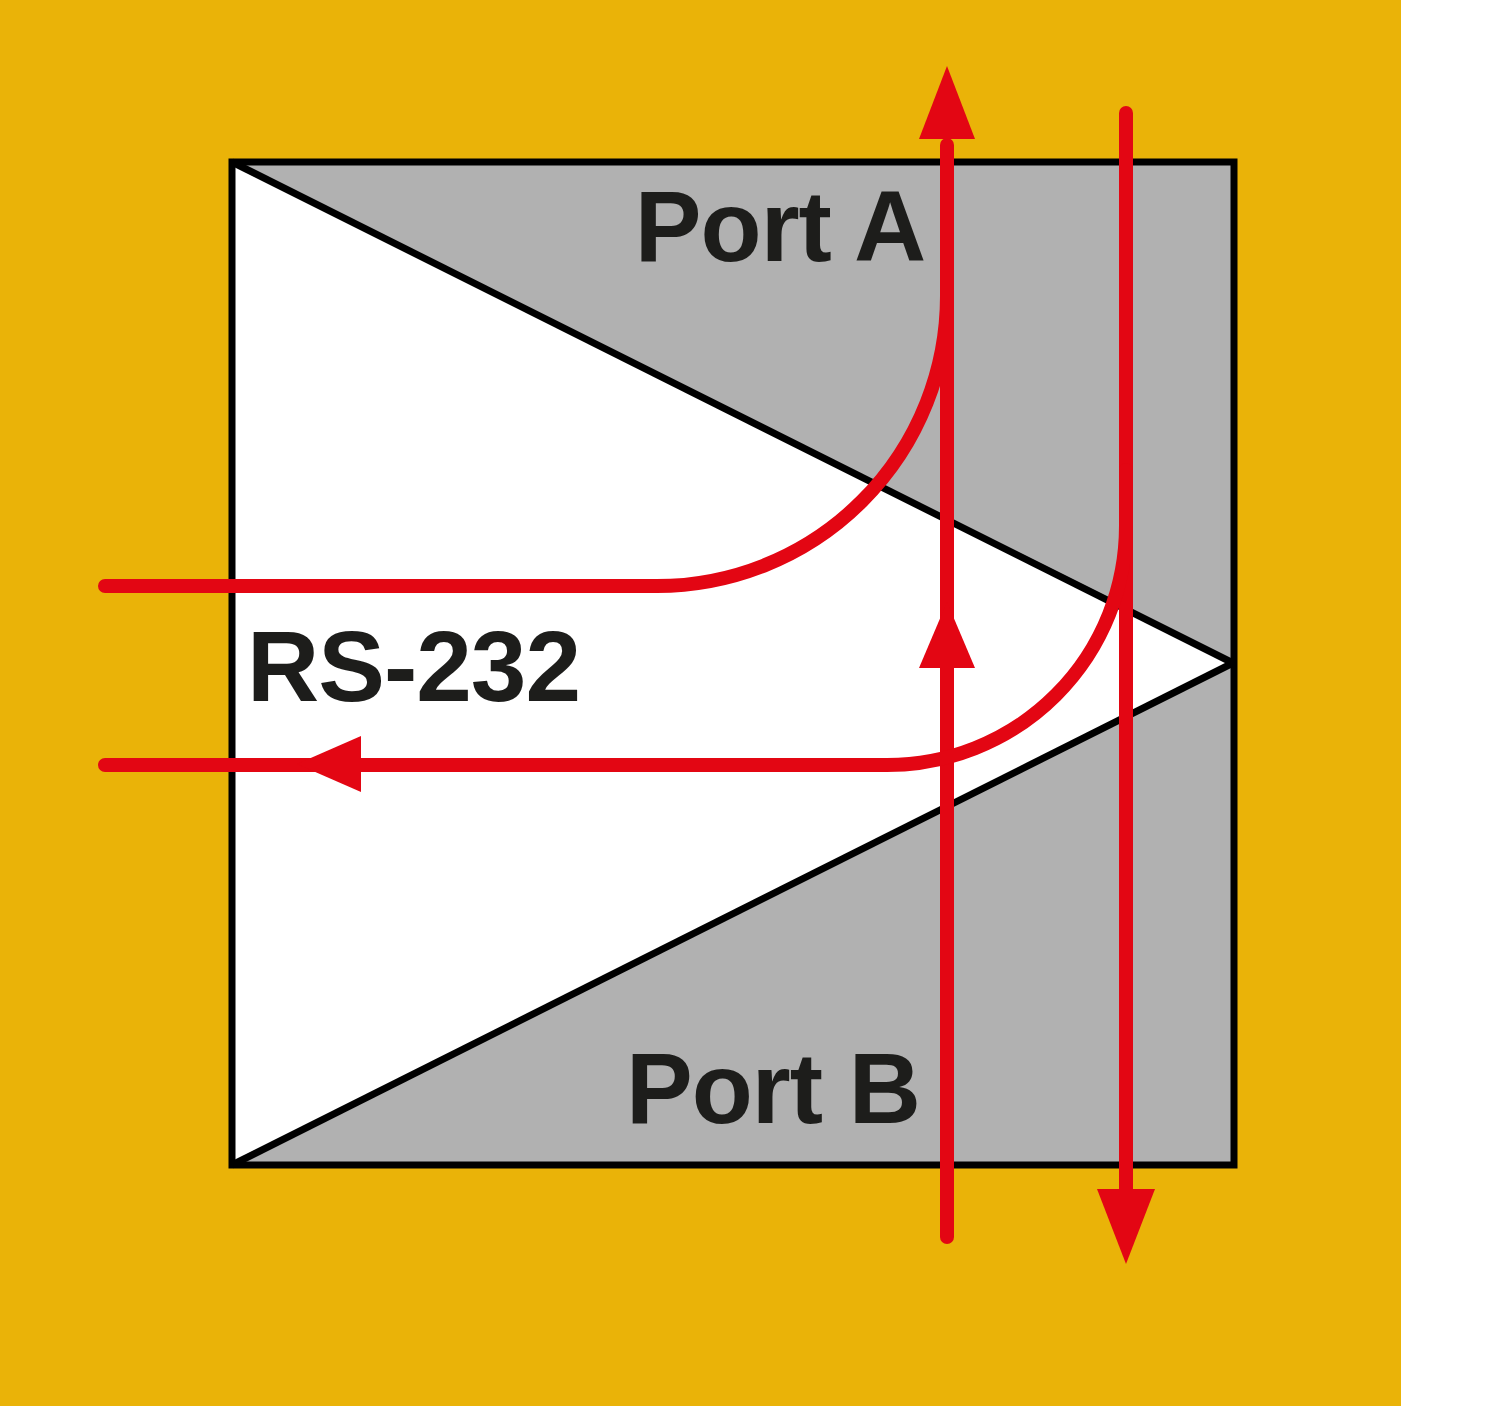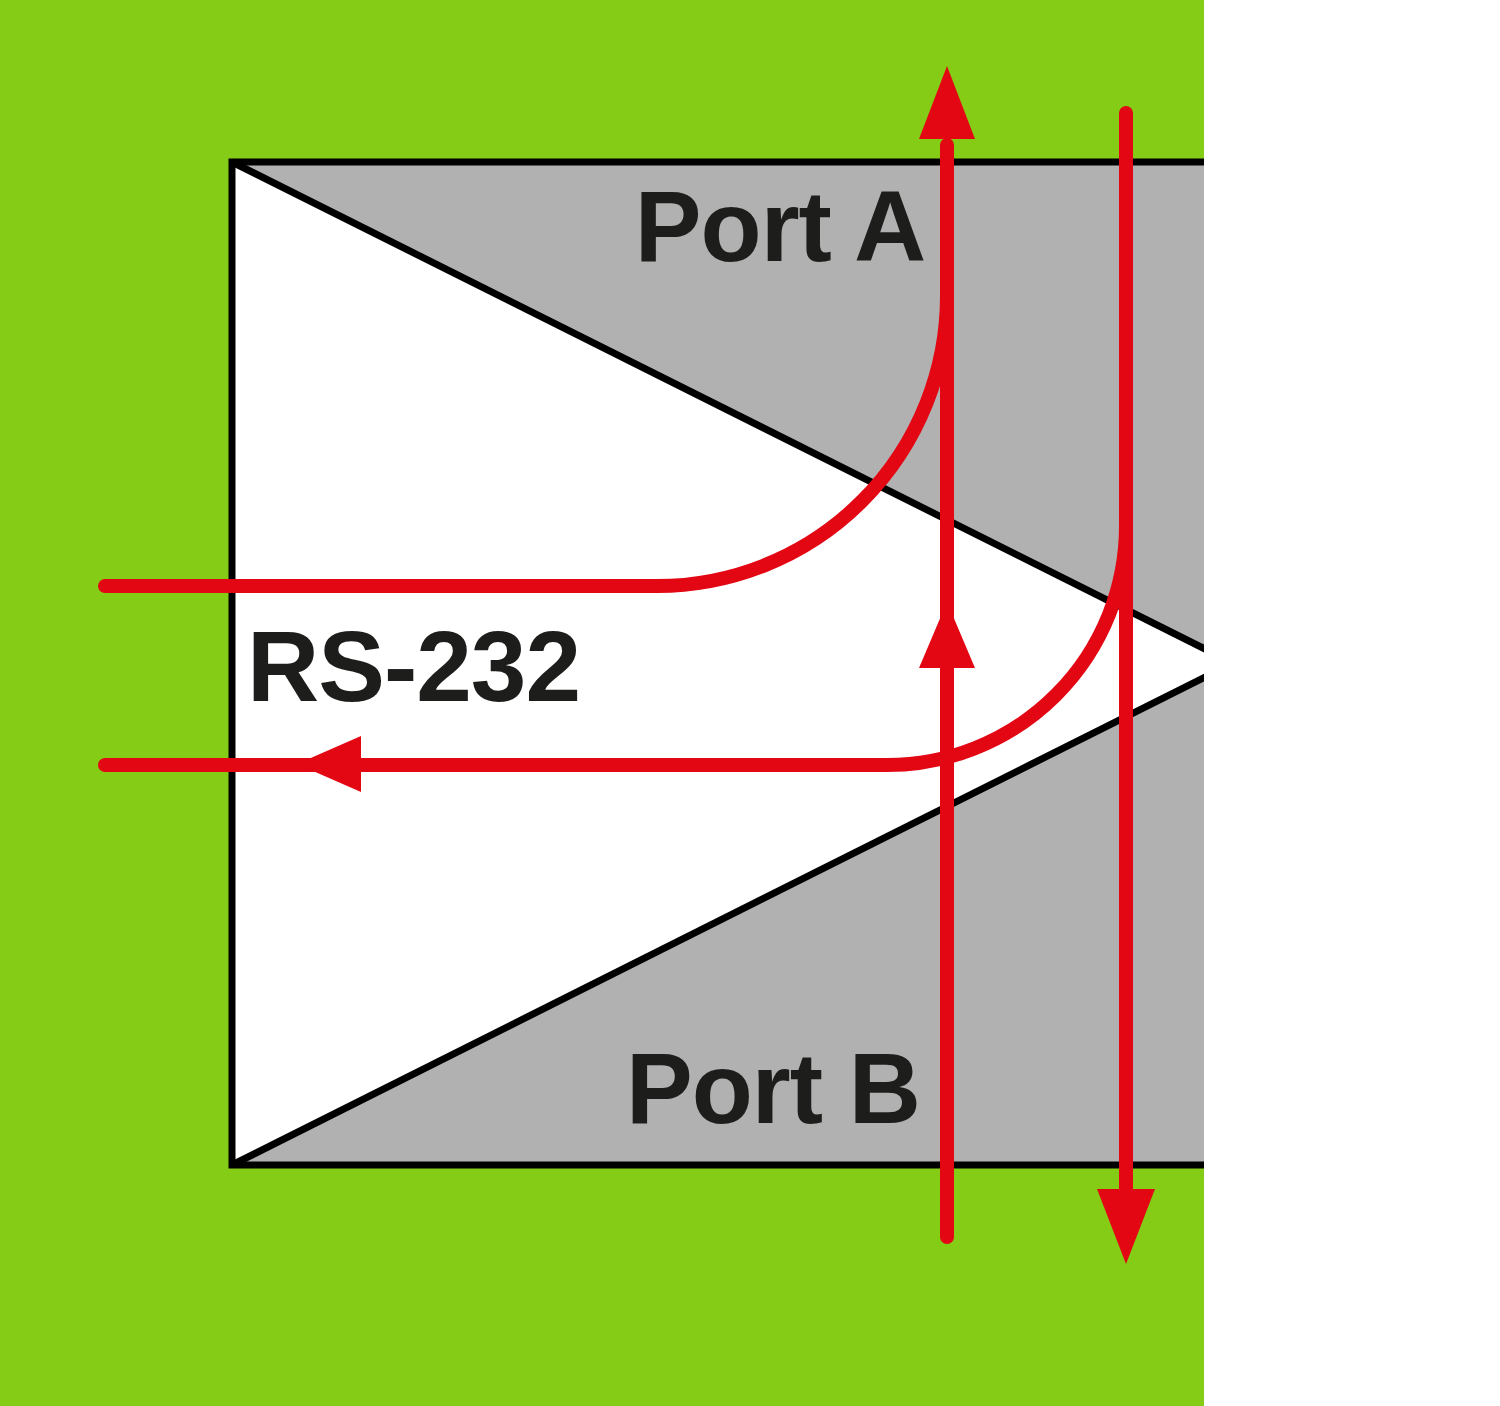--- a/index.html
+++ b/index.html
@@ -2,23 +2,23 @@
 <html><head>
 <meta charset="utf-8">
 <style>
   html, body {
     margin: 0;
     padding: 0;
     background: #ffffff;
   }
   .stage {
     position: relative;
-    width: 1204px;
+    width: 1401px;
     height: 1406px;
-    background: #84cc16;
+    background: #eab308;
     overflow: hidden;
   }
   svg { display: block; }
   .label {
     font-family: "Liberation Sans", "DejaVu Sans", sans-serif;
     font-weight: bold;
     font-size: 100px;
     letter-spacing: -1px;
   }
 </style>

